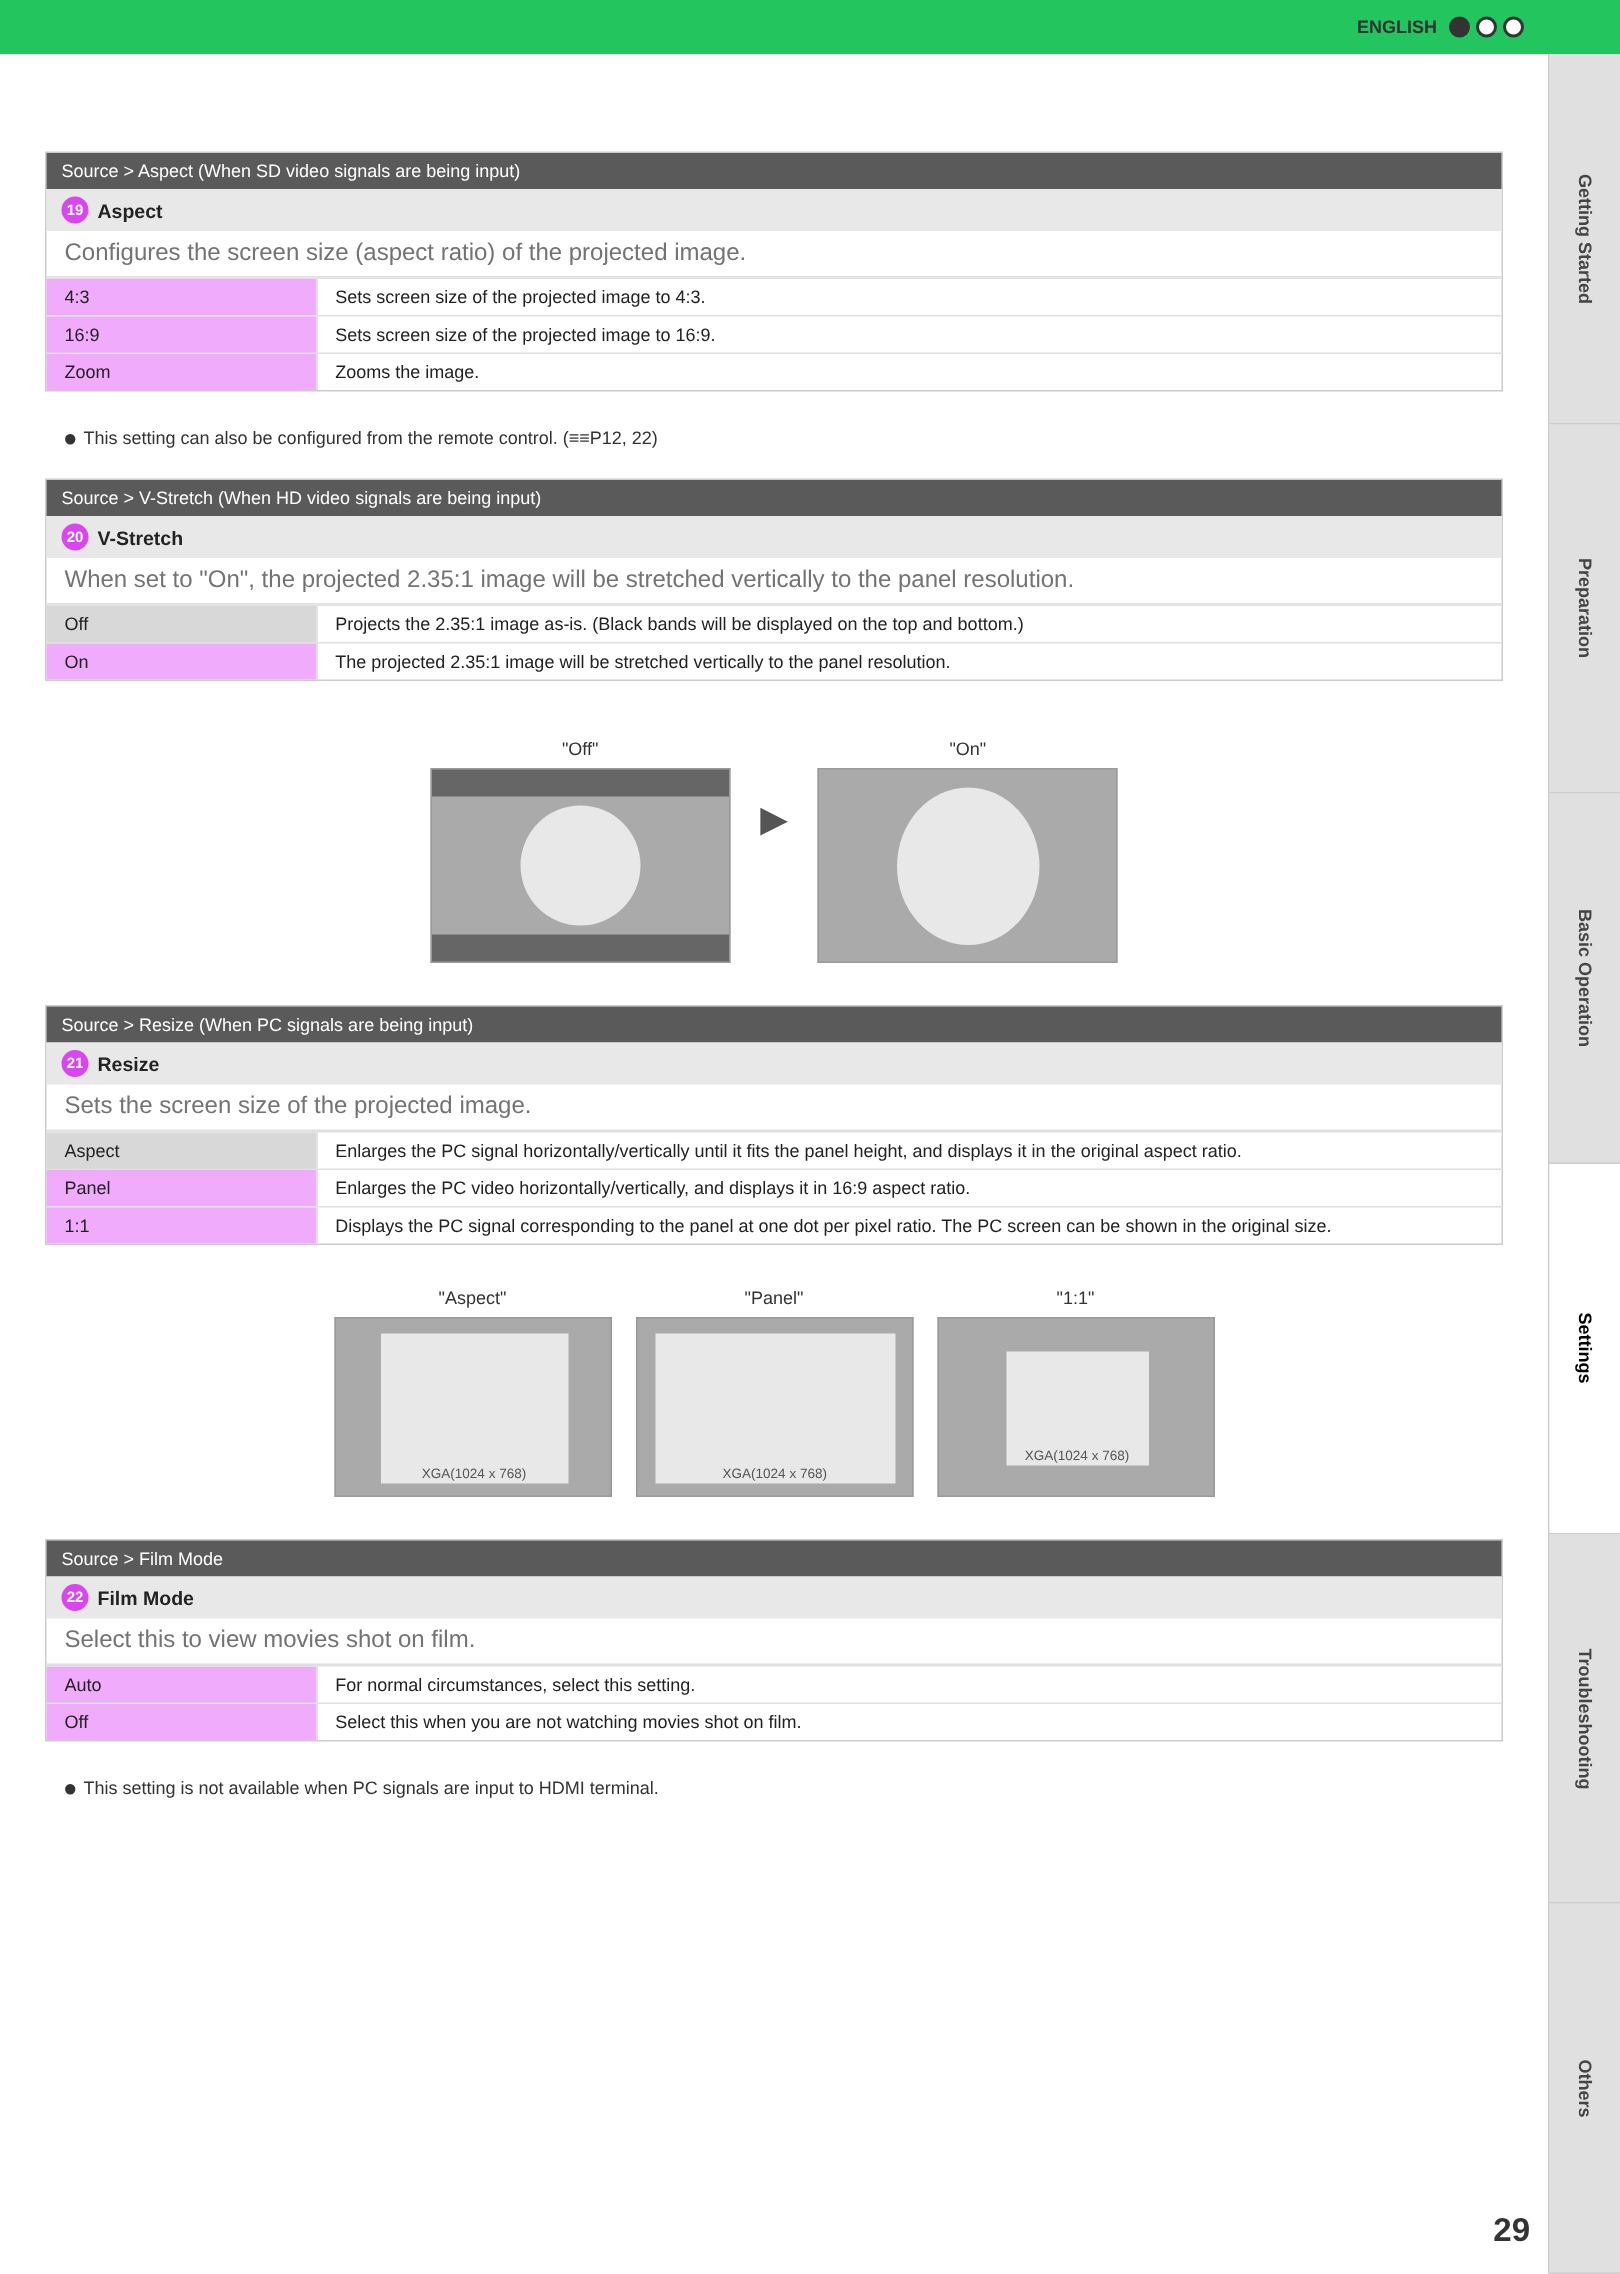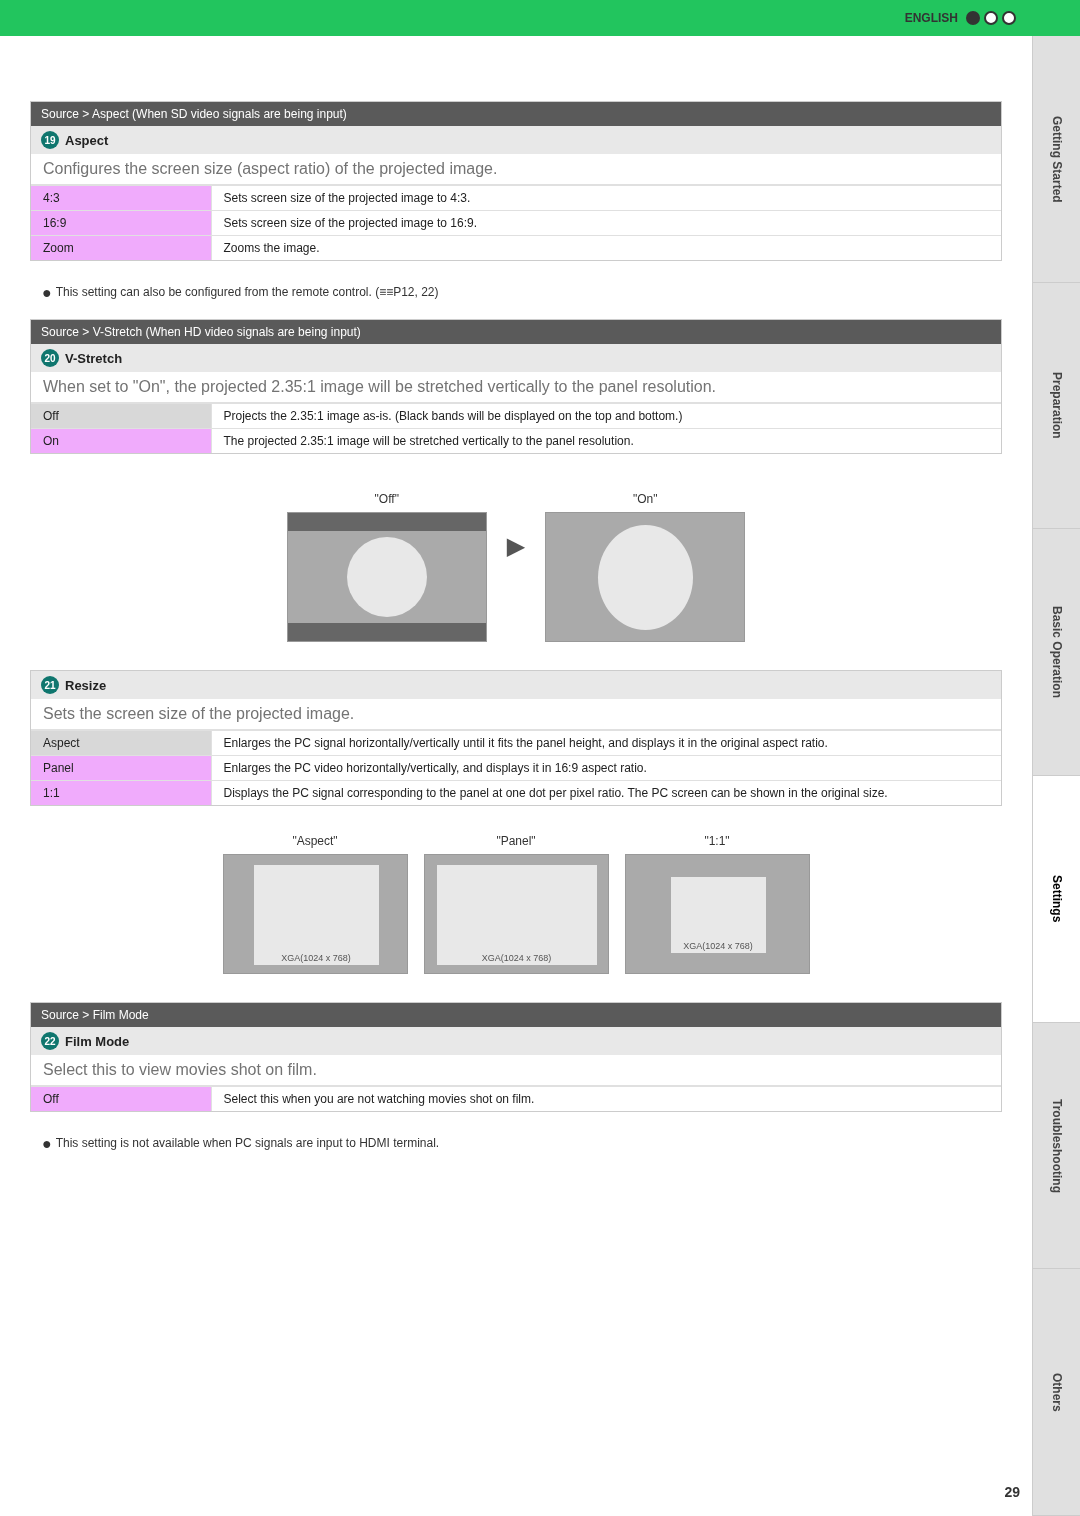--- a/index.html
+++ b/index.html
@@ -102,21 +102,21 @@
       font-weight: bold;
       display: flex;
       align-items: center;
       gap: 6px;
     }
     .circle-num {
       display: inline-flex;
       align-items: center;
       justify-content: center;
       width: 18px; height: 18px;
-      background: #0f766e;
+      background: #d946ef;
       color: #fff;
       border-radius: 50%;
       font-size: 10px;
       font-weight: bold;
     }
     .section-desc {
       padding: 6px 12px;
       font-size: 16px;
       color: #737373;
       border-bottom: 1px solid #e0e0e0;
@@ -213,21 +213,21 @@
       font-size: 10px;
       color: #555;
       text-align: right;
     }
 
     
     .page-number {
       position: absolute;
       bottom: 16px;
       right: 60px;
-      font-size: 14px;
+      font-size: 22px;
       font-weight: bold;
       color: #333;
     }
   </style>
 </head>
 <body>
 
 <div class="top-bar">
   <span class="language-label">ENGLISH</span>
   <span class="dot-filled"></span>
@@ -315,20 +315,23 @@
     </div>
     <div class="diagram-item">
       <span class="diagram-label">"On"</span>
       <div class="diagram-box" style="width:200px;height:130px;background:#aaa;">
         <div class="diagram-inner-circle" style="width:95px;height:105px;"></div>
       </div>
     </div>
   </div>
 
   <div class="section-box" style="margin-top: 18px;">
+    <div class="section-header">
+      <span>Source &gt; Resize (When PC signals are being input)</span>
+    </div>
     <div class="section-title-row">
       <span class="circle-num">21</span>
       <span>Resize</span>
     </div>
     <div class="section-desc">Sets the screen size of the projected image.</div>
     <table class="settings-table">
       <tbody>
           <tr>
         <td class="highlighted">Aspect</td>
         <td>Enlarges the PC signal horizontally/vertically until it fits the panel height, and displays it in the original aspect ratio.</td>
@@ -379,20 +382,24 @@
     <div class="section-header">
       <span>Source &gt; Film Mode</span>
     </div>
     <div class="section-title-row">
       <span class="circle-num">22</span>
       <span>Film Mode</span>
     </div>
     <div class="section-desc">Select this to view movies shot on film.</div>
     <table class="settings-table">
       <tbody>
+          <tr>
+        <td>Auto</td>
+        <td>For normal circumstances, select this setting.</td>
+      </tr>
       <tr>
         <td>Off</td>
         <td>Select this when you are not watching movies shot on film.</td>
       </tr>
     </tbody>
       </table>
   </div>
   <div class="note-row">
     <span class="bullet-dot">●</span>
     <span>This setting is not available when PC signals are input to HDMI terminal.</span>

